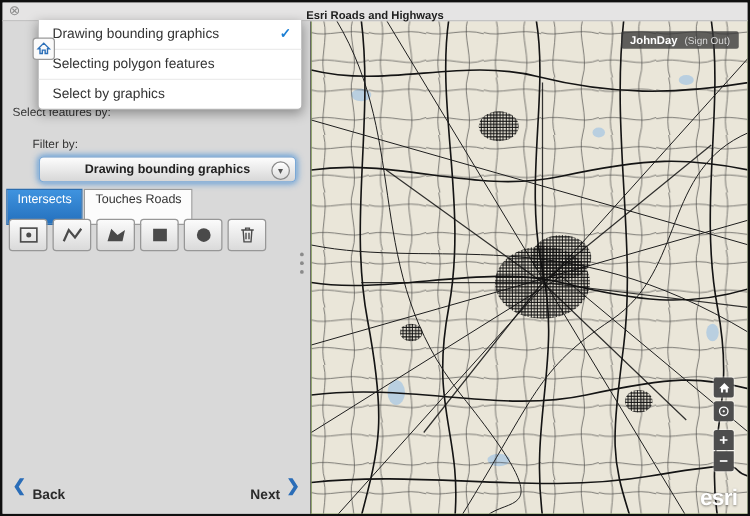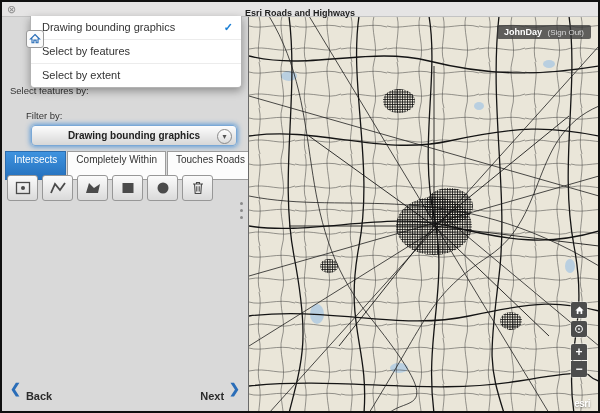--- a/index.html
+++ b/index.html
@@ -55,21 +55,21 @@
     padding:2px 7px;border-radius:2px;white-space:nowrap;z-index:3;}
   .badge .uname{font-weight:bold;}
   .badge .signout{color:#d8d8d8;font-size:8px;margin-left:3px;cursor:pointer;}
   .mapbtn{position:absolute;right:11px;width:16px;height:16px;background:#4d4d4d;border-radius:2px;color:#fff;
     display:flex;align-items:center;justify-content:center;cursor:pointer;z-index:3;
     box-shadow:0 0 0 1px rgba(255,255,255,.3);}
   .mb-home{top:286px;}
   .mb-loc{top:305px;}
   .mb-zin{top:328px;border-radius:2px 2px 0 0;font-size:12px;font-weight:bold;}
   .mb-zout{top:345px;border-radius:0 0 2px 2px;font-size:12px;font-weight:bold;}
-  .esri{position:absolute;right:8px;bottom:2px;color:#fff;font-size:10px;font-weight:bold;z-index:3;
+  .esri{position:absolute;right:8px;bottom:2px;color:#fff;font-size:18px;font-weight:bold;z-index:3;
     text-shadow:0 1px 2px rgba(0,0,0,.45);letter-spacing:-0.5px;}
 </style>
 </head>
 <body>
 
 <div class="window">
 
   <div class="titlebar">
     <span class="close-btn">⊗</span>
     <span class="title">Esri Roads and Highways</span>
@@ -79,21 +79,20 @@
     <div class="sel-label">Select features by:</div>
     <div class="filter-label">Filter by:</div>
 
     <div class="select">
       <span class="val">Drawing bounding graphics</span>
       <span class="caret">▾</span>
     </div>
 
     <div class="tabs">
       <div class="tab active">Intersects</div>
-      <div class="tab">Completely Within</div>
       <div class="tab">Touches Roads</div>
     </div>
 
     <div class="toolbar">
       <div class="tool">
         <svg width="18" height="16" viewBox="0 0 18 16">
           <rect x="2.5" y="2.5" width="13" height="11" fill="none" stroke="#4a4a4a" stroke-width="1.3"></rect>
           <circle cx="9" cy="8" r="2" fill="#4a4a4a"></circle>
         </svg>
       </div>
@@ -212,24 +211,24 @@
 
     <div class="esri">esri</div>
   </div>
 
   <div class="menu">
     <div class="menu-item">
       <span>Drawing bounding graphics</span>
       <span class="check">✓</span>
     </div>
     <div class="menu-item">
-      <span>Select by features</span>
+      <span>Selecting polygon features</span>
     </div>
     <div class="menu-item">
-      <span>Select by extent</span>
+      <span>Select by graphics</span>
     </div>
   </div>
 
   <div class="home-box">
     <svg width="12" height="12" viewBox="0 0 16 16">
       <path d="M8 2 L14 8 H12 V13 H9.5 V9.5 H6.5 V13 H4 V8 H2 Z" fill="none" stroke="#2b6fb8" stroke-width="1.5"></path>
     </svg>
   </div>
 
 </div>

